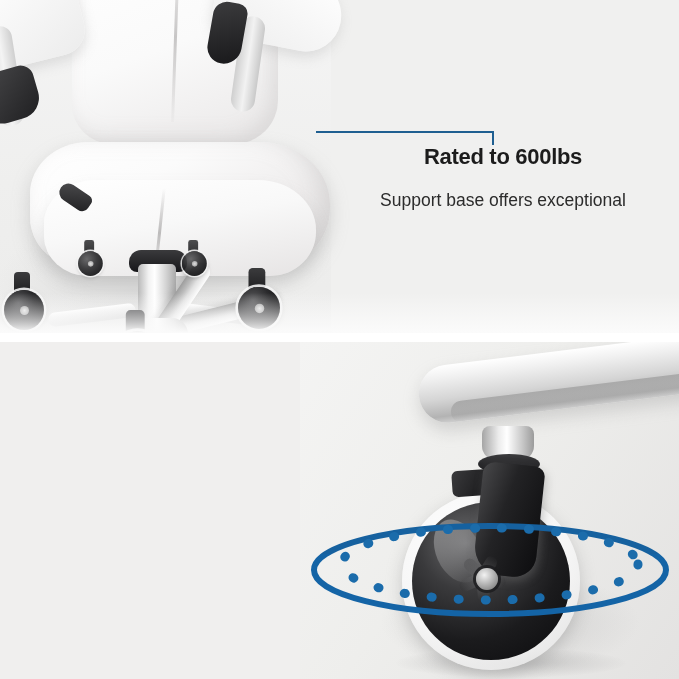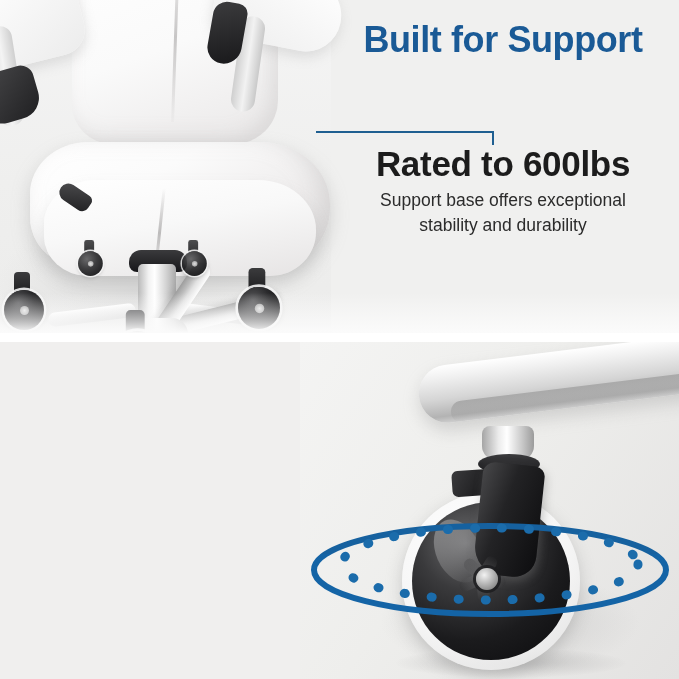--- a/index.html
+++ b/index.html
@@ -160,21 +160,21 @@
     position:absolute; left:316px; top:131px; width:178px; height:14px; z-index:4;
   }
   .connector-top .hline{
     position:absolute; left:0; top:0; width:178px; height:2px; background:#1f5f91;
   }
   .connector-top .vtick{
     position:absolute; right:0; top:0; width:2px; height:14px; background:#1f5f91;
   }
   .feat-head{
     position:absolute; left:330px; top:144px; width:346px;
-    font-size:35px; font-weight:bold; color:#1c1c1c; text-align:center; letter-spacing:-.3px;
+    font-size:22px; font-weight:bold; color:#1c1c1c; text-align:center; letter-spacing:-.3px;
   }
   .feat-body{
     position:absolute; left:330px; top:188px; width:346px;
     font-size:17.5px; color:#2b2b2b; text-align:center; line-height:1.45;
   }
 
   
   .wheel-photo{
     position:absolute; left:300px; top:0px; width:379px; height:337px;
     background:
@@ -298,32 +298,30 @@
         <div class="tire"></div>
         <div class="hubdot"></div>
       </div>
       <div class="caster cas-2">
         <div class="fork"></div>
         <div class="tire"></div>
 
       </div>
     </div>
 
-    <h1 class="title-main">Built for Support</h1>
 
     <div class="connector-top">
       <span class="hline"></span>
       <span class="vtick"></span>
     </div>
 
     <h2 class="feat-head">Rated to 600lbs</h2>
 
     <p class="feat-body">
       <span>Support base offers exceptional</span><br>
-      <span>stability and durability</span>
     </p>
   </section>
 
   <div class="panel-gap"></div>
 
   <section class="panel panel-bottom">
 
     <div class="wheel-photo">
       <div class="sarm"></div>
       <div class="sarm-shade"></div>

